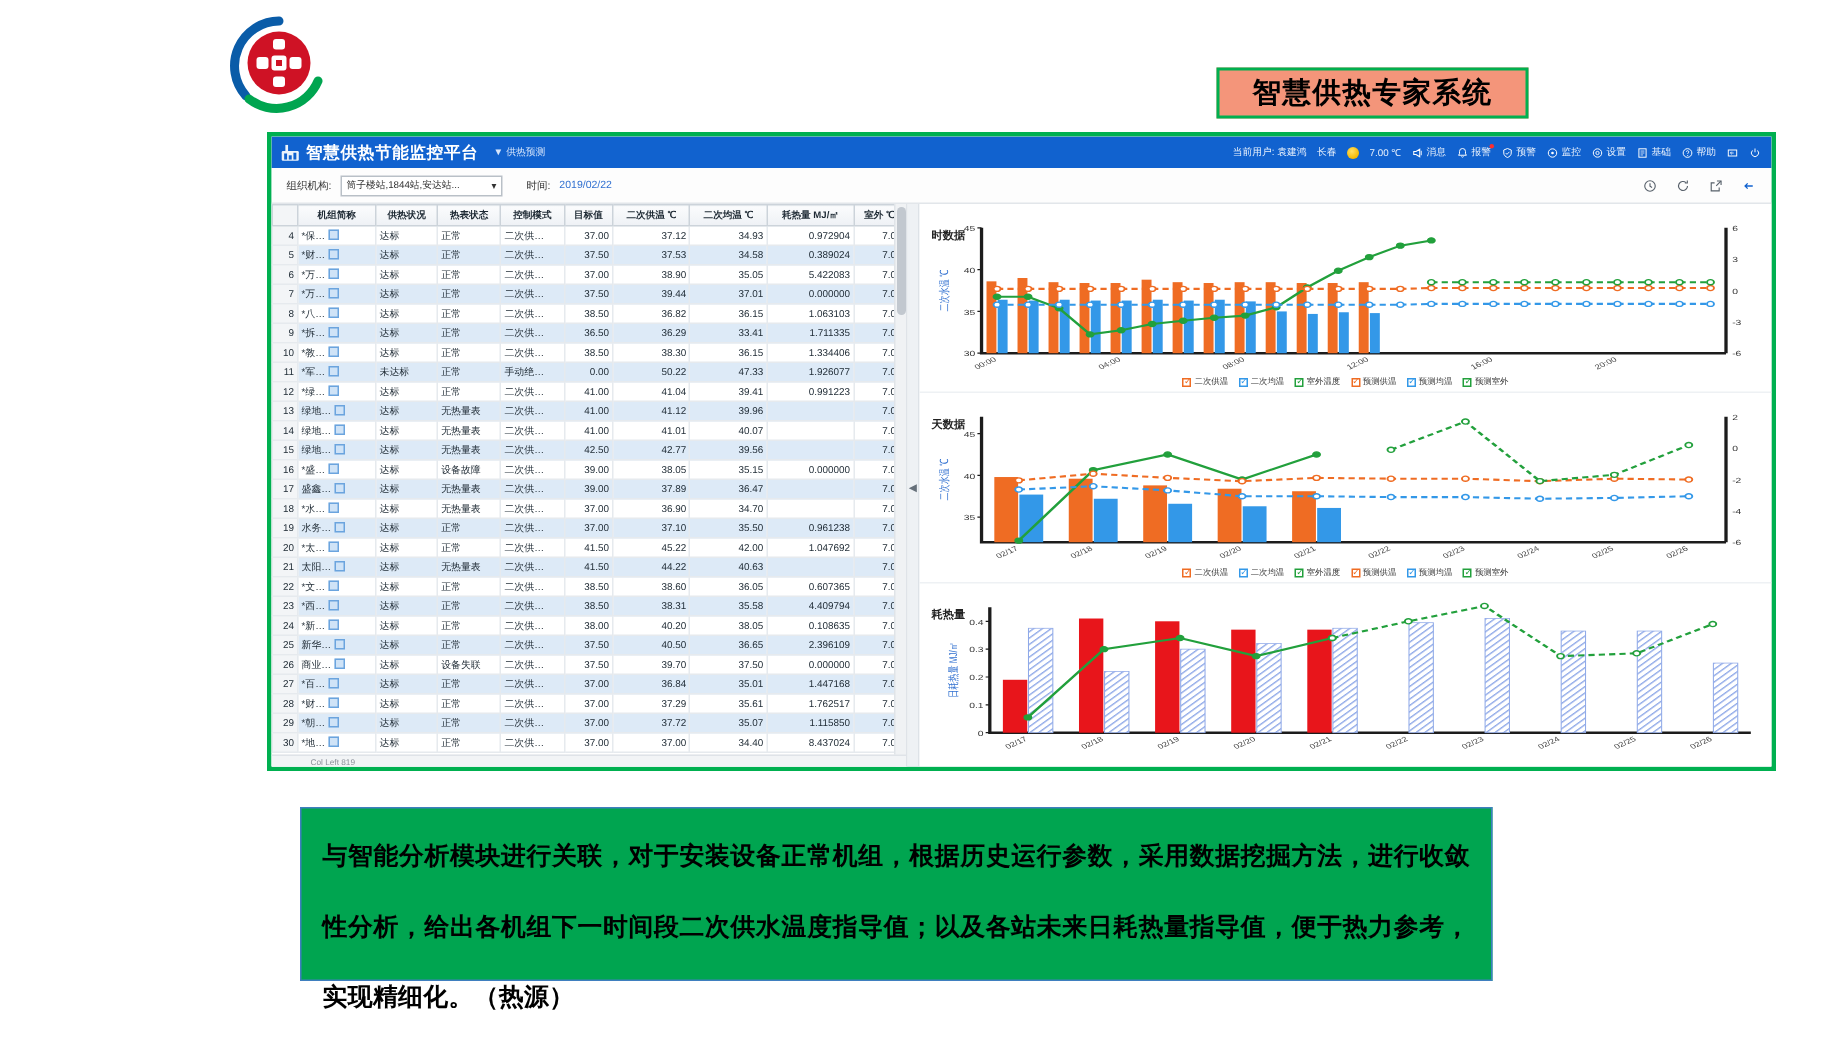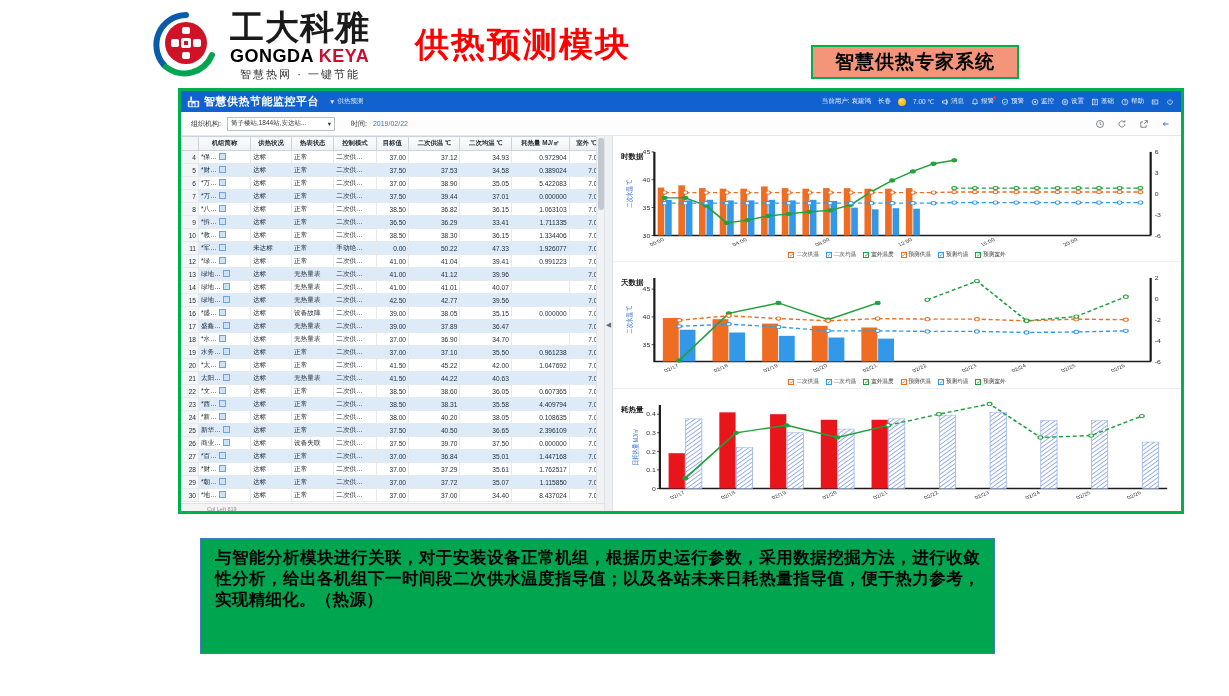--- a/index.html
+++ b/index.html
@@ -174,21 +174,21 @@
 
   
   #caption-box {
     position: absolute; left: 200px; top: 538px;
     width: 795px; height: 116px;
     background: #00a550; border: 1px solid #3f7fbf;
     padding: 8px 14px 0 14px;
   }
   #caption-box p {
     margin: 0; color: #000; font-weight: bold; font-size: 16.5px;
-    line-height: 21px; letter-spacing: .3px;
+    line-height: 47px; letter-spacing: .3px;
     font-family: "DejaVu Sans", sans-serif; text-align: justify;
   }
 </style>
 </head>
 <body>
 
 <div id="slide-header">
 
   <div id="brand-block">
     <div id="brand-logo">
@@ -201,28 +201,22 @@
           <rect x="19" y="28" width="8" height="8" rx="2"></rect>
           <rect x="41" y="28" width="8" height="8" rx="2"></rect>
           <rect x="30" y="41" width="8" height="7" rx="2"></rect>
           <rect x="29" y="27" width="10" height="10" rx="2"></rect>
         </g>
         <g fill="#cf1225">
           <rect x="32" y="30" width="4" height="4"></rect>
         </g>
       </svg>
     </div>
-    <div id="brand-text">
-      <div id="brand-cn">工大科雅</div>
-      <div id="brand-en"><span class="g">GONGDA </span><span class="k">KEYA</span></div>
-      <div id="brand-tag">智慧热网 · 一键节能</div>
-    </div>
   </div>
 
-  <div id="slide-title">供热预测模块</div>
   <div id="system-badge">智慧供热专家系统</div>
 </div>
 
 <div id="app-frame">
 
   <div id="app-topbar">
     <span id="app-logo-icon">
       <svg viewBox="0 0 16 16" width="13" height="13">
         <rect x="1" y="7" width="14" height="8" rx="1" fill="#ffffff" opacity="0.92"></rect>
         <rect x="3" y="9" width="2.4" height="5" fill="#1162cf"></rect>

